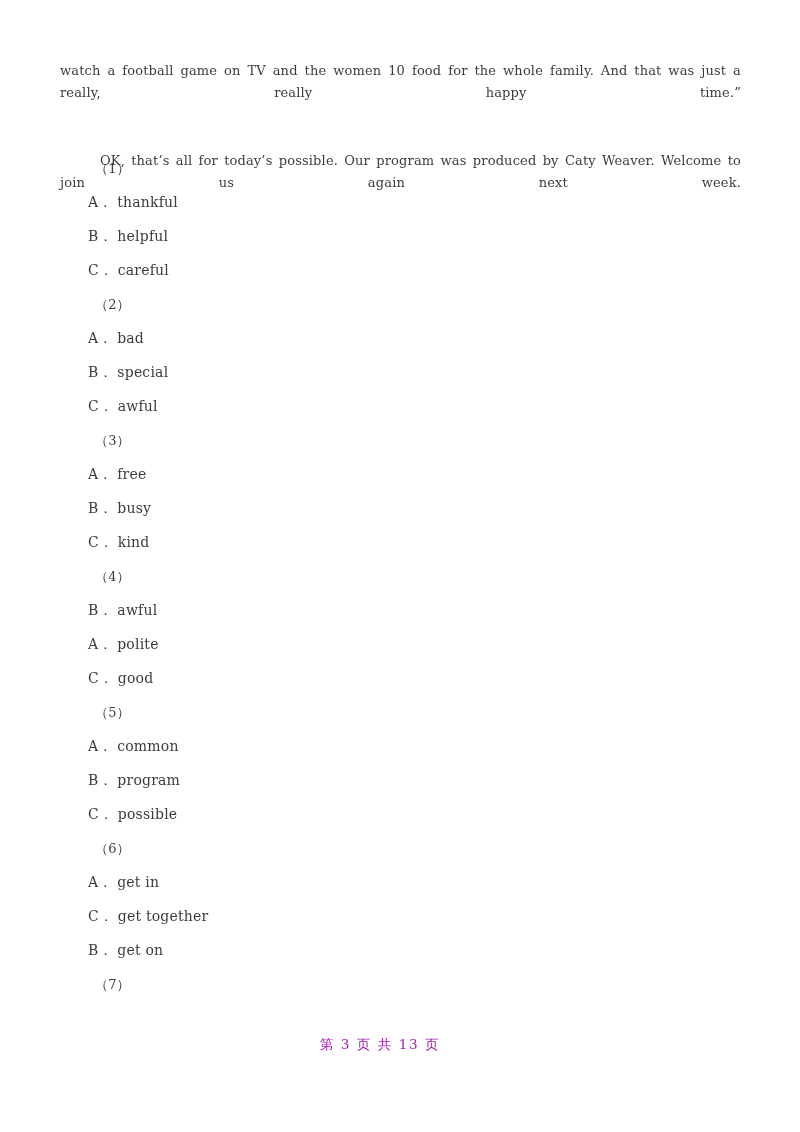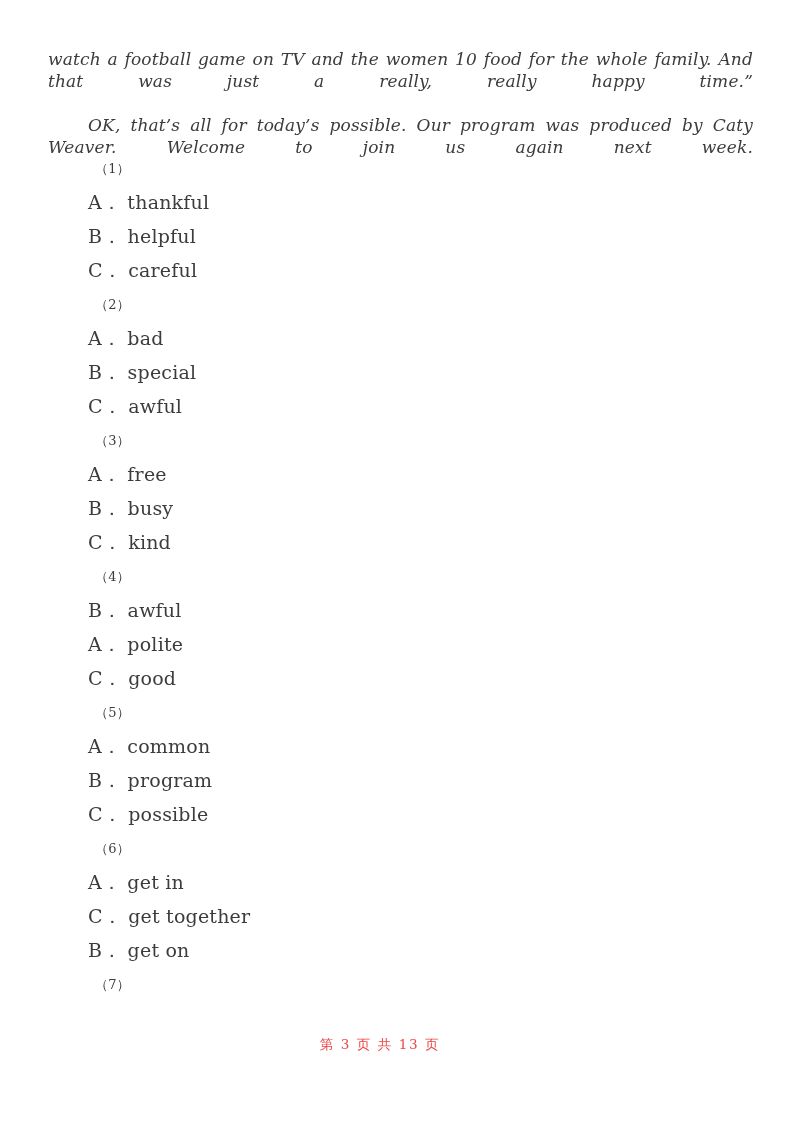--- a/index.html
+++ b/index.html
@@ -23,28 +23,27 @@
     height: 1132px;
     overflow: hidden;
   }
   .body-text {
     position: absolute;
     left: 48px;
     top: 48px;
     width: 705px;
   }
   .para {
-    font-size: 17px;
+    font-size: 13px;
     line-height: 22px;
     text-align: justify;
     text-justify: inter-word;
     letter-spacing: 0.15px;
-    margin: 0;
+    margin: 12px;
     word-spacing: 0.5px;
-    font-style: italic;
   }
   .para.justify-all {
     text-align-last: justify;
   }
   .para-gap {
     height: 22px;
   }
   .para-indent {
     text-indent: 40px;
   }
@@ -59,39 +58,39 @@
   }
   .qnum {
     font-size: 13px;
     line-height: 17px;
     margin: 0;
     padding-left: 95px;
     letter-spacing: 0.2px;
     height: 34px;
   }
   .opt {
-    font-size: 19px;
+    font-size: 14px;
     line-height: 17px;
     margin: 0;
     padding-left: 88px;
     letter-spacing: 0.2px;
     height: 34px;
     white-space: pre;
   }
   .footer {
     position: absolute;
     left: 0;
     top: 1034px;
     width: 760px;
     text-align: center;
     font-size: 13.5px;
     line-height: 20px;
     font-family: "DejaVu Serif", serif;
     letter-spacing: 1.6px;
-    color: #ef4444;
+    color: #a21caf;
   }
 </style>
 </head>
 <body>
 
 <div class="page">
 
   <div class="body-text">
     <p class="para justify-all">watch a football game on TV and the women 10 food for the whole family. And that was just a really, really happy time.”</p>
     <div class="para-gap"></div>

